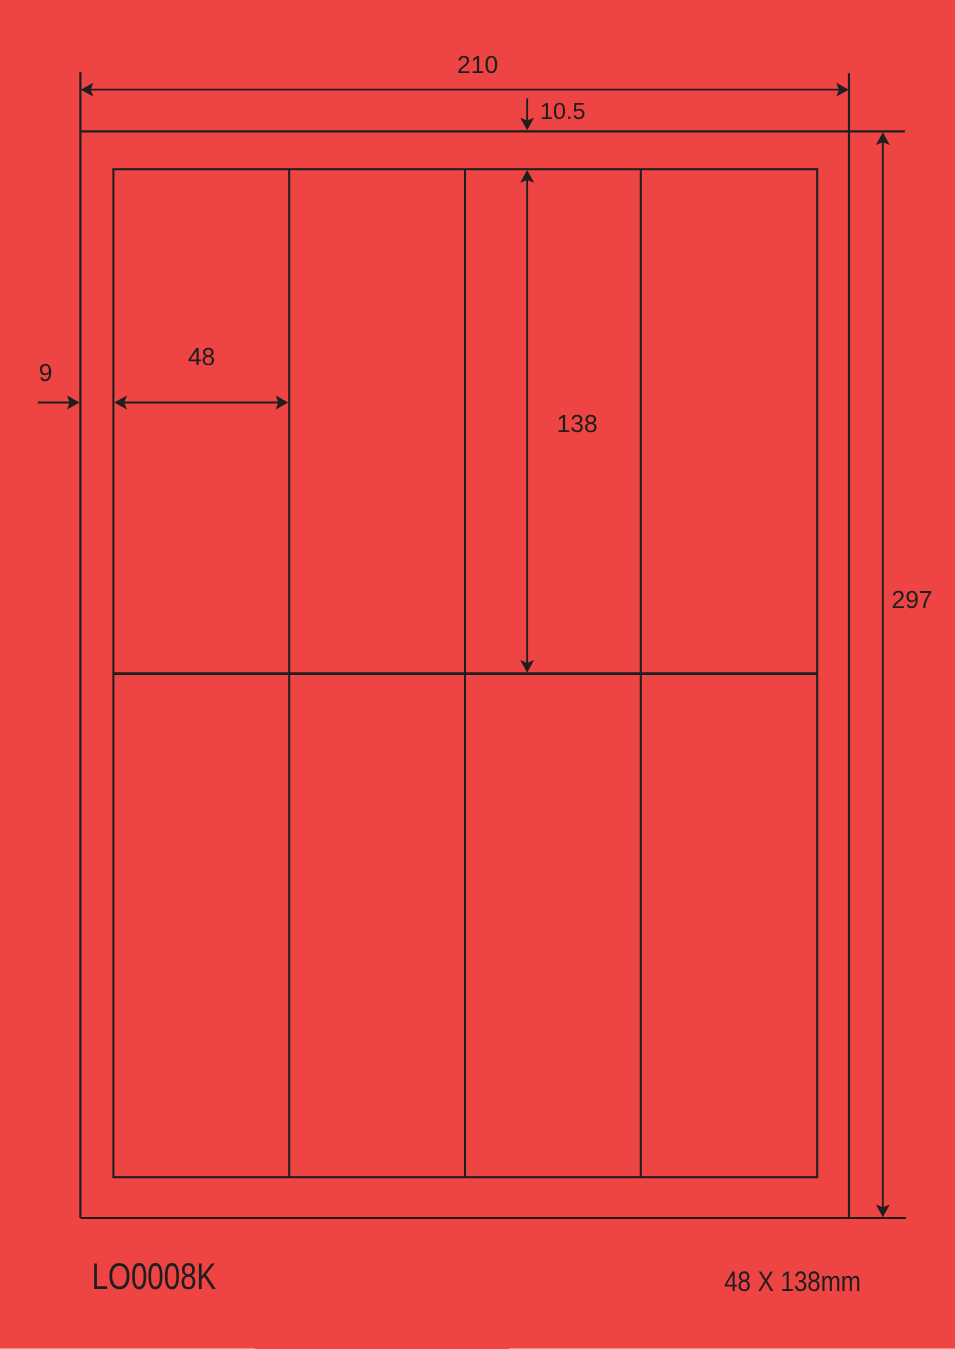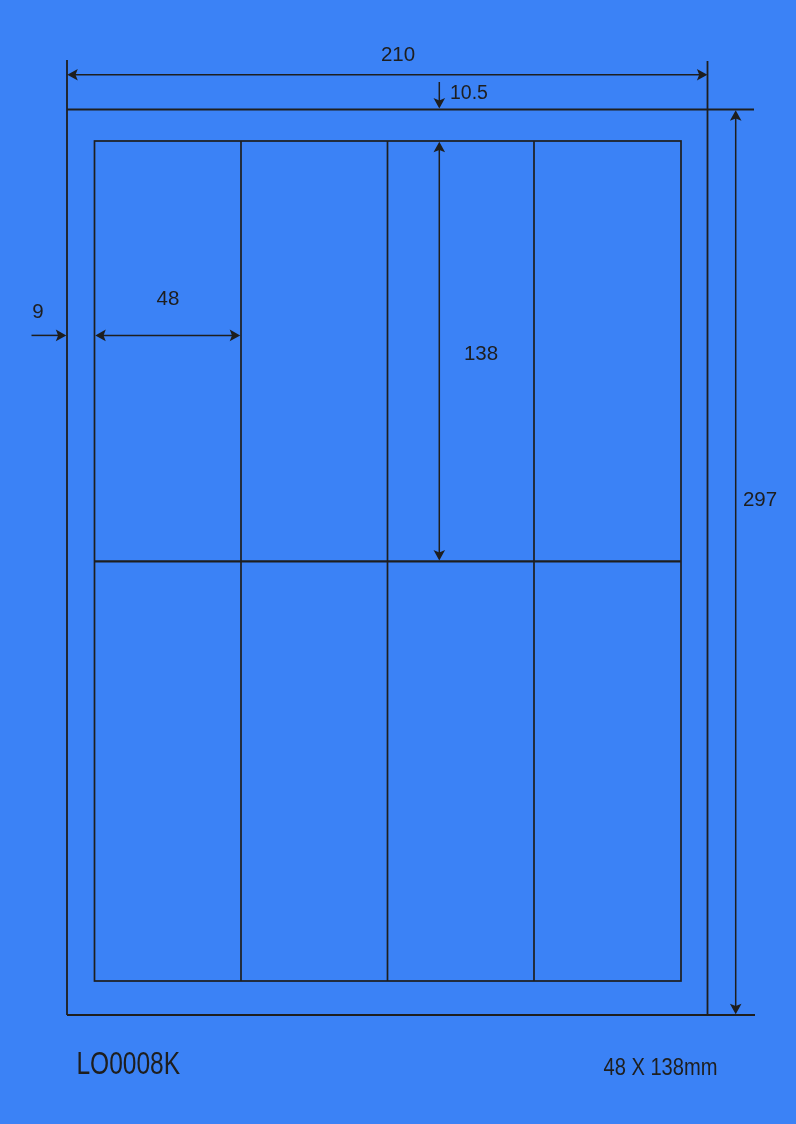--- a/index.html
+++ b/index.html
@@ -1,16 +1,16 @@
 <!DOCTYPE html>
 <html><head>
 <meta charset="utf-8">
 <style>
   html,body{margin:0;padding:0;background:#ffffff;}
-  .canvas{position:relative;width:796px;height:1124px;background:#3b82f6;overflow:hidden;}
+  .canvas{position:relative;width:796px;height:1124px;background:#ef4444;overflow:hidden;}
   svg text{font-family:"Liberation Sans",sans-serif;fill:#1e1e1e;}
 </style>
 </head>
 <body>
 <div class="canvas">
 <svg width="796" height="1124" viewBox="0 0 796 1124" xmlns="http://www.w3.org/2000/svg">
   <defs>
 
     <path id="ah-left" d="M0,0 L10.5,-5.8 L8.2,0 L10.5,5.8 Z"></path>
   </defs>

